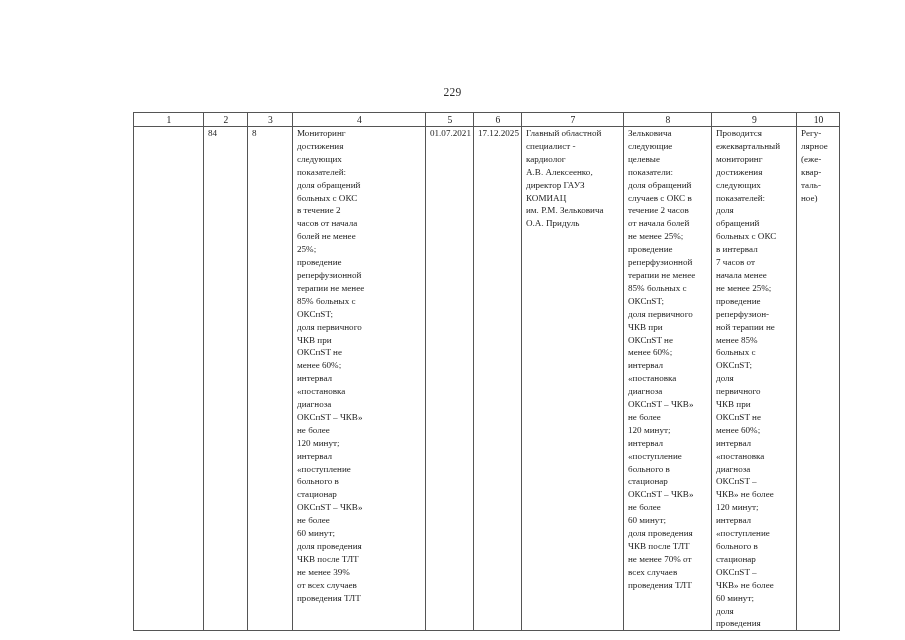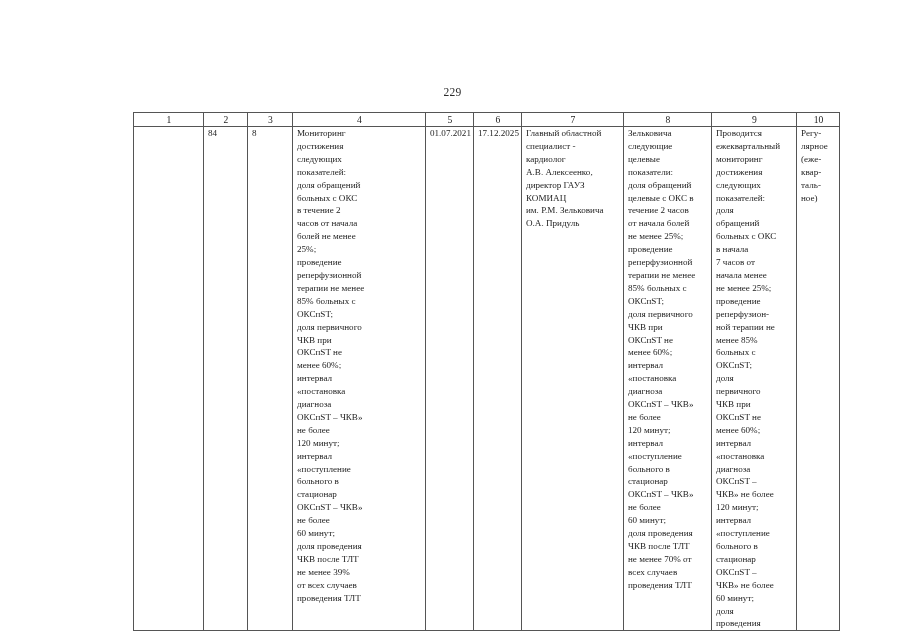--- a/index.html
+++ b/index.html
@@ -206,21 +206,21 @@
                 <span>О.А. Придуль</span>
               </div>
           </td>
           <td class="body-cell">
             <div class="cell-lines">
                 <span>Зельковича</span>
                 <span>следующие</span>
                 <span>целевые</span>
                 <span>показатели:</span>
                 <span>доля обращений</span>
-                <span>целевые с ОКС в</span>
+                <span>случаев с ОКС в</span>
                 <span>течение 2 часов</span>
                 <span>от начала болей</span>
                 <span>не менее 25%;</span>
                 <span>проведение</span>
                 <span>реперфузионной</span>
                 <span>терапии не менее</span>
                 <span>85% больных с</span>
                 <span>ОКСпST;</span>
                 <span>доля первичного</span>
                 <span>ЧКВ при</span>
@@ -250,21 +250,21 @@
             <div class="cell-lines">
                 <span>Проводится</span>
                 <span>ежеквартальный</span>
                 <span>мониторинг</span>
                 <span>достижения</span>
                 <span>следующих</span>
                 <span>показателей:</span>
                 <span>доля</span>
                 <span>обращений</span>
                 <span>больных с ОКС</span>
-                <span>в начала</span>
+                <span>в интервал</span>
                 <span>7 часов от</span>
                 <span>начала менее</span>
                 <span>не менее 25%;</span>
                 <span>проведение</span>
                 <span>реперфузион-</span>
                 <span>ной терапии не</span>
                 <span>менее 85%</span>
                 <span>больных с</span>
                 <span>ОКСпST;</span>
                 <span>доля</span>

